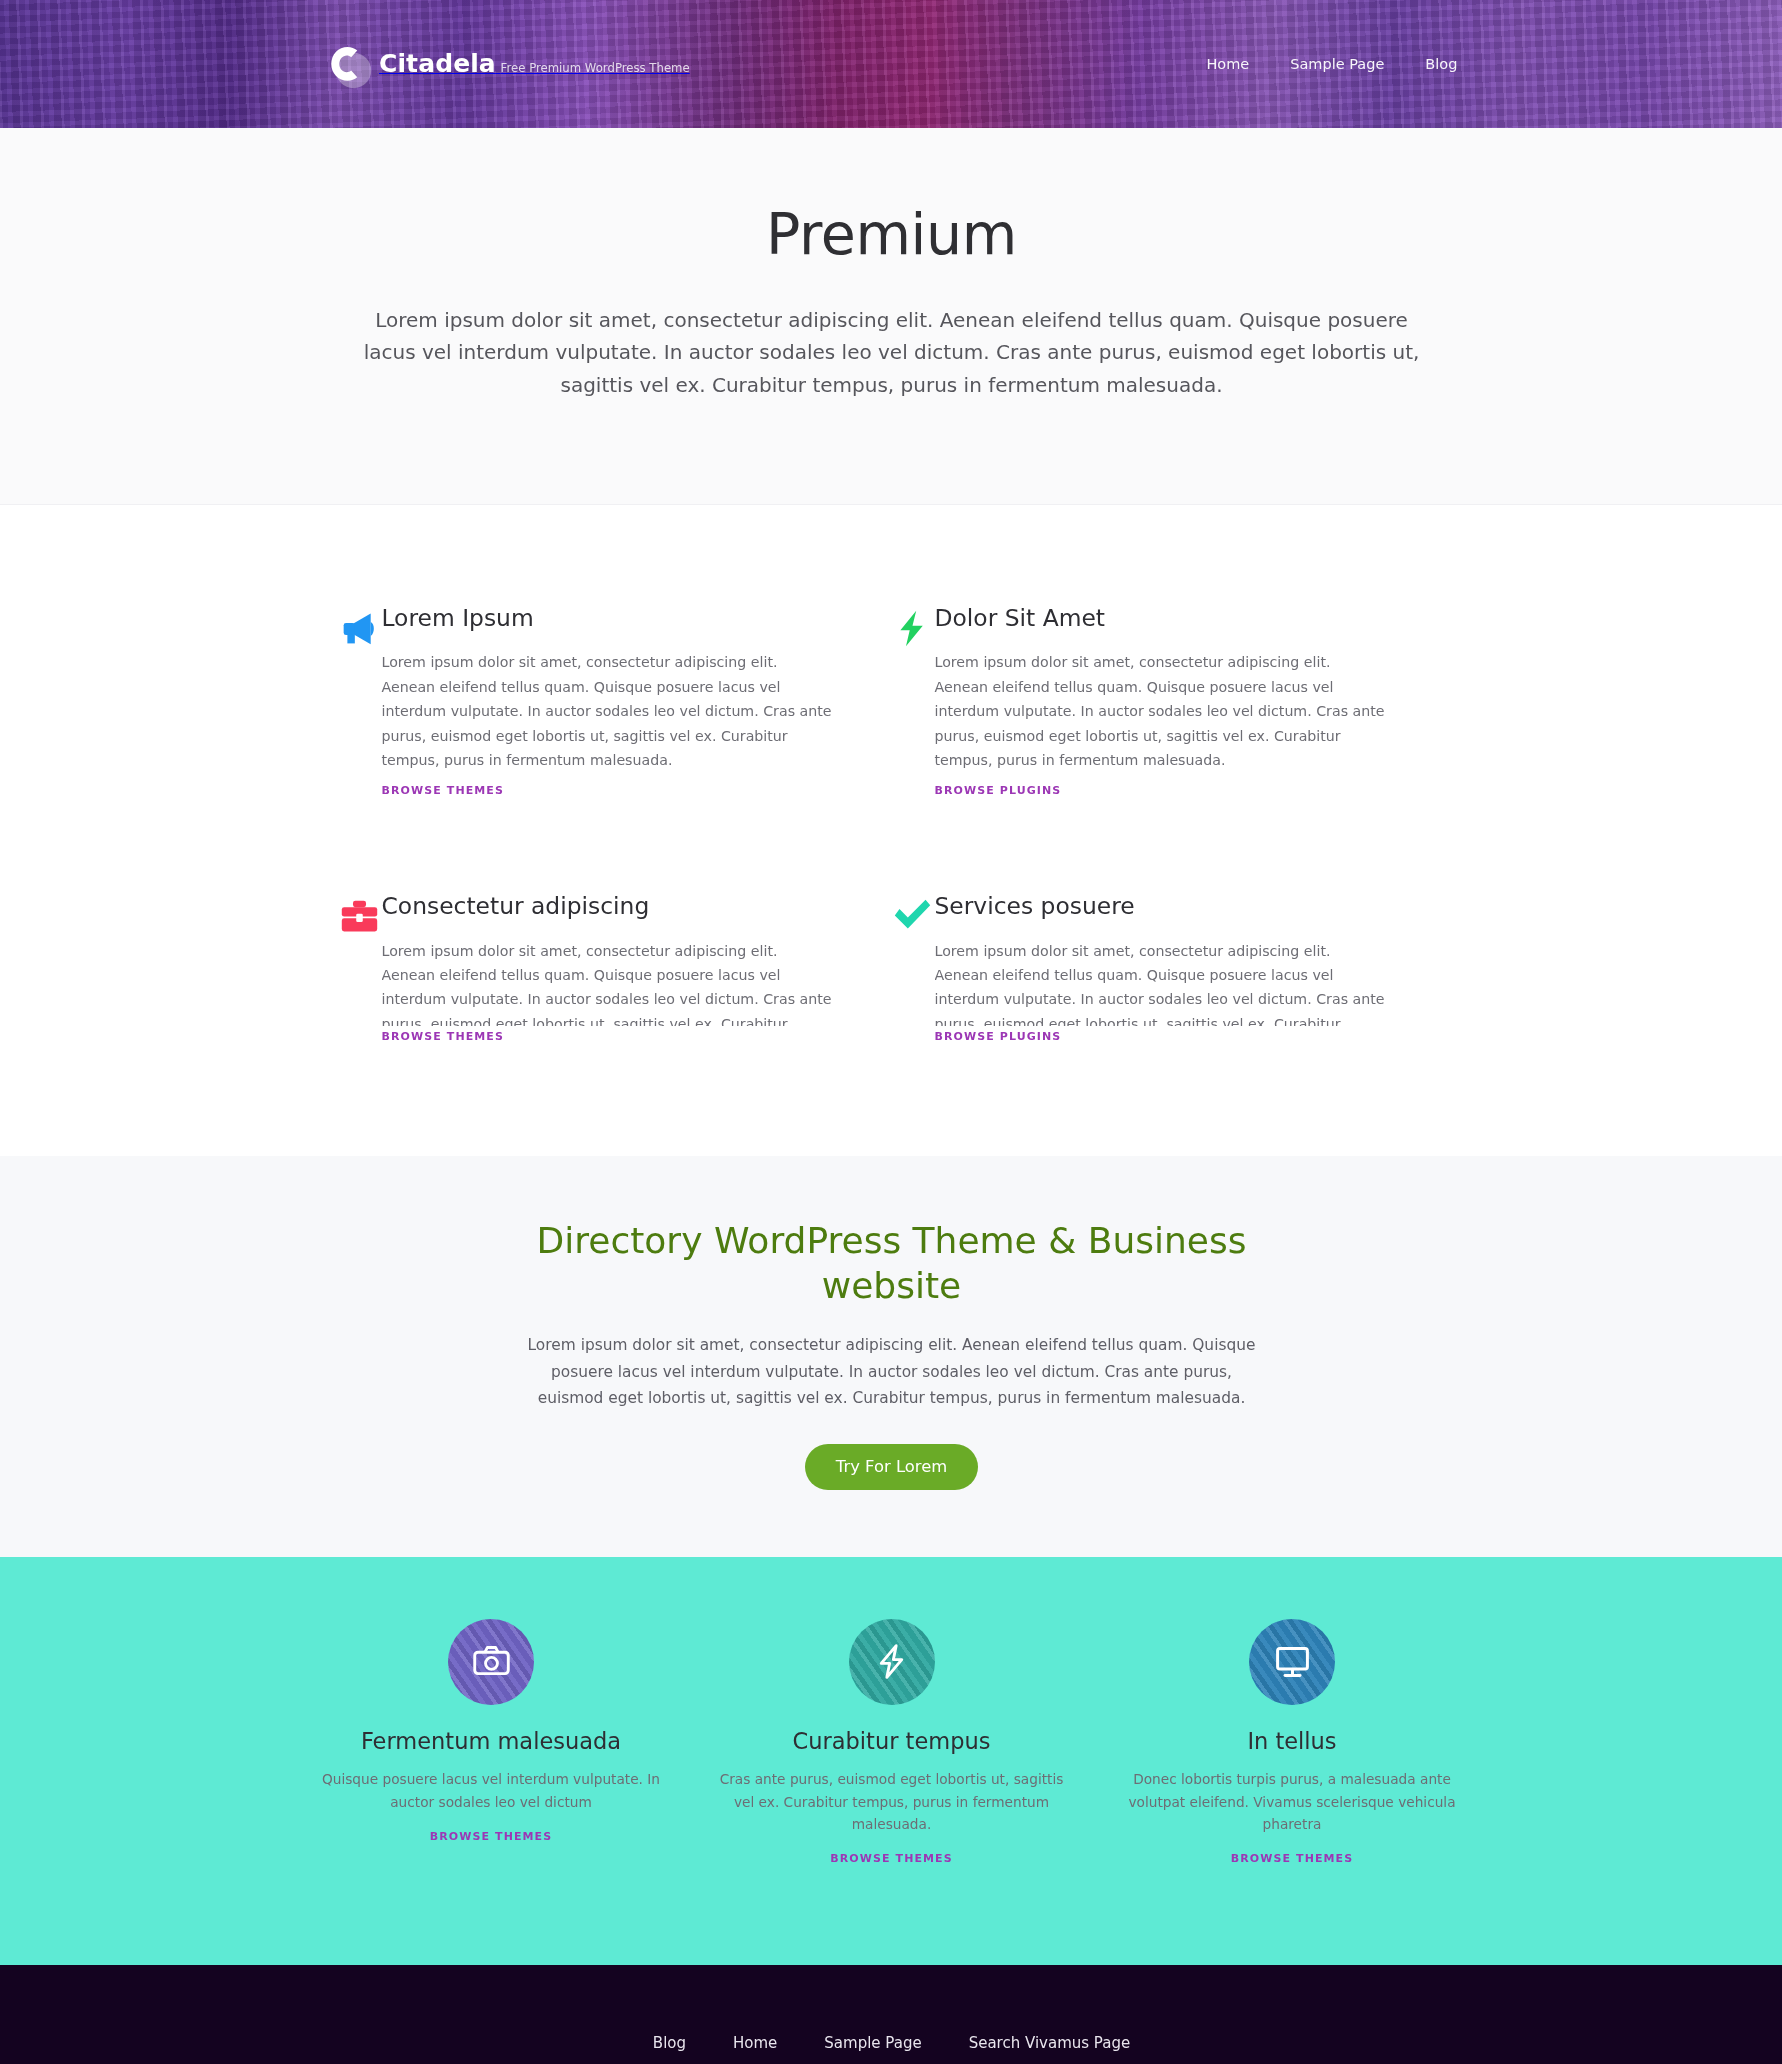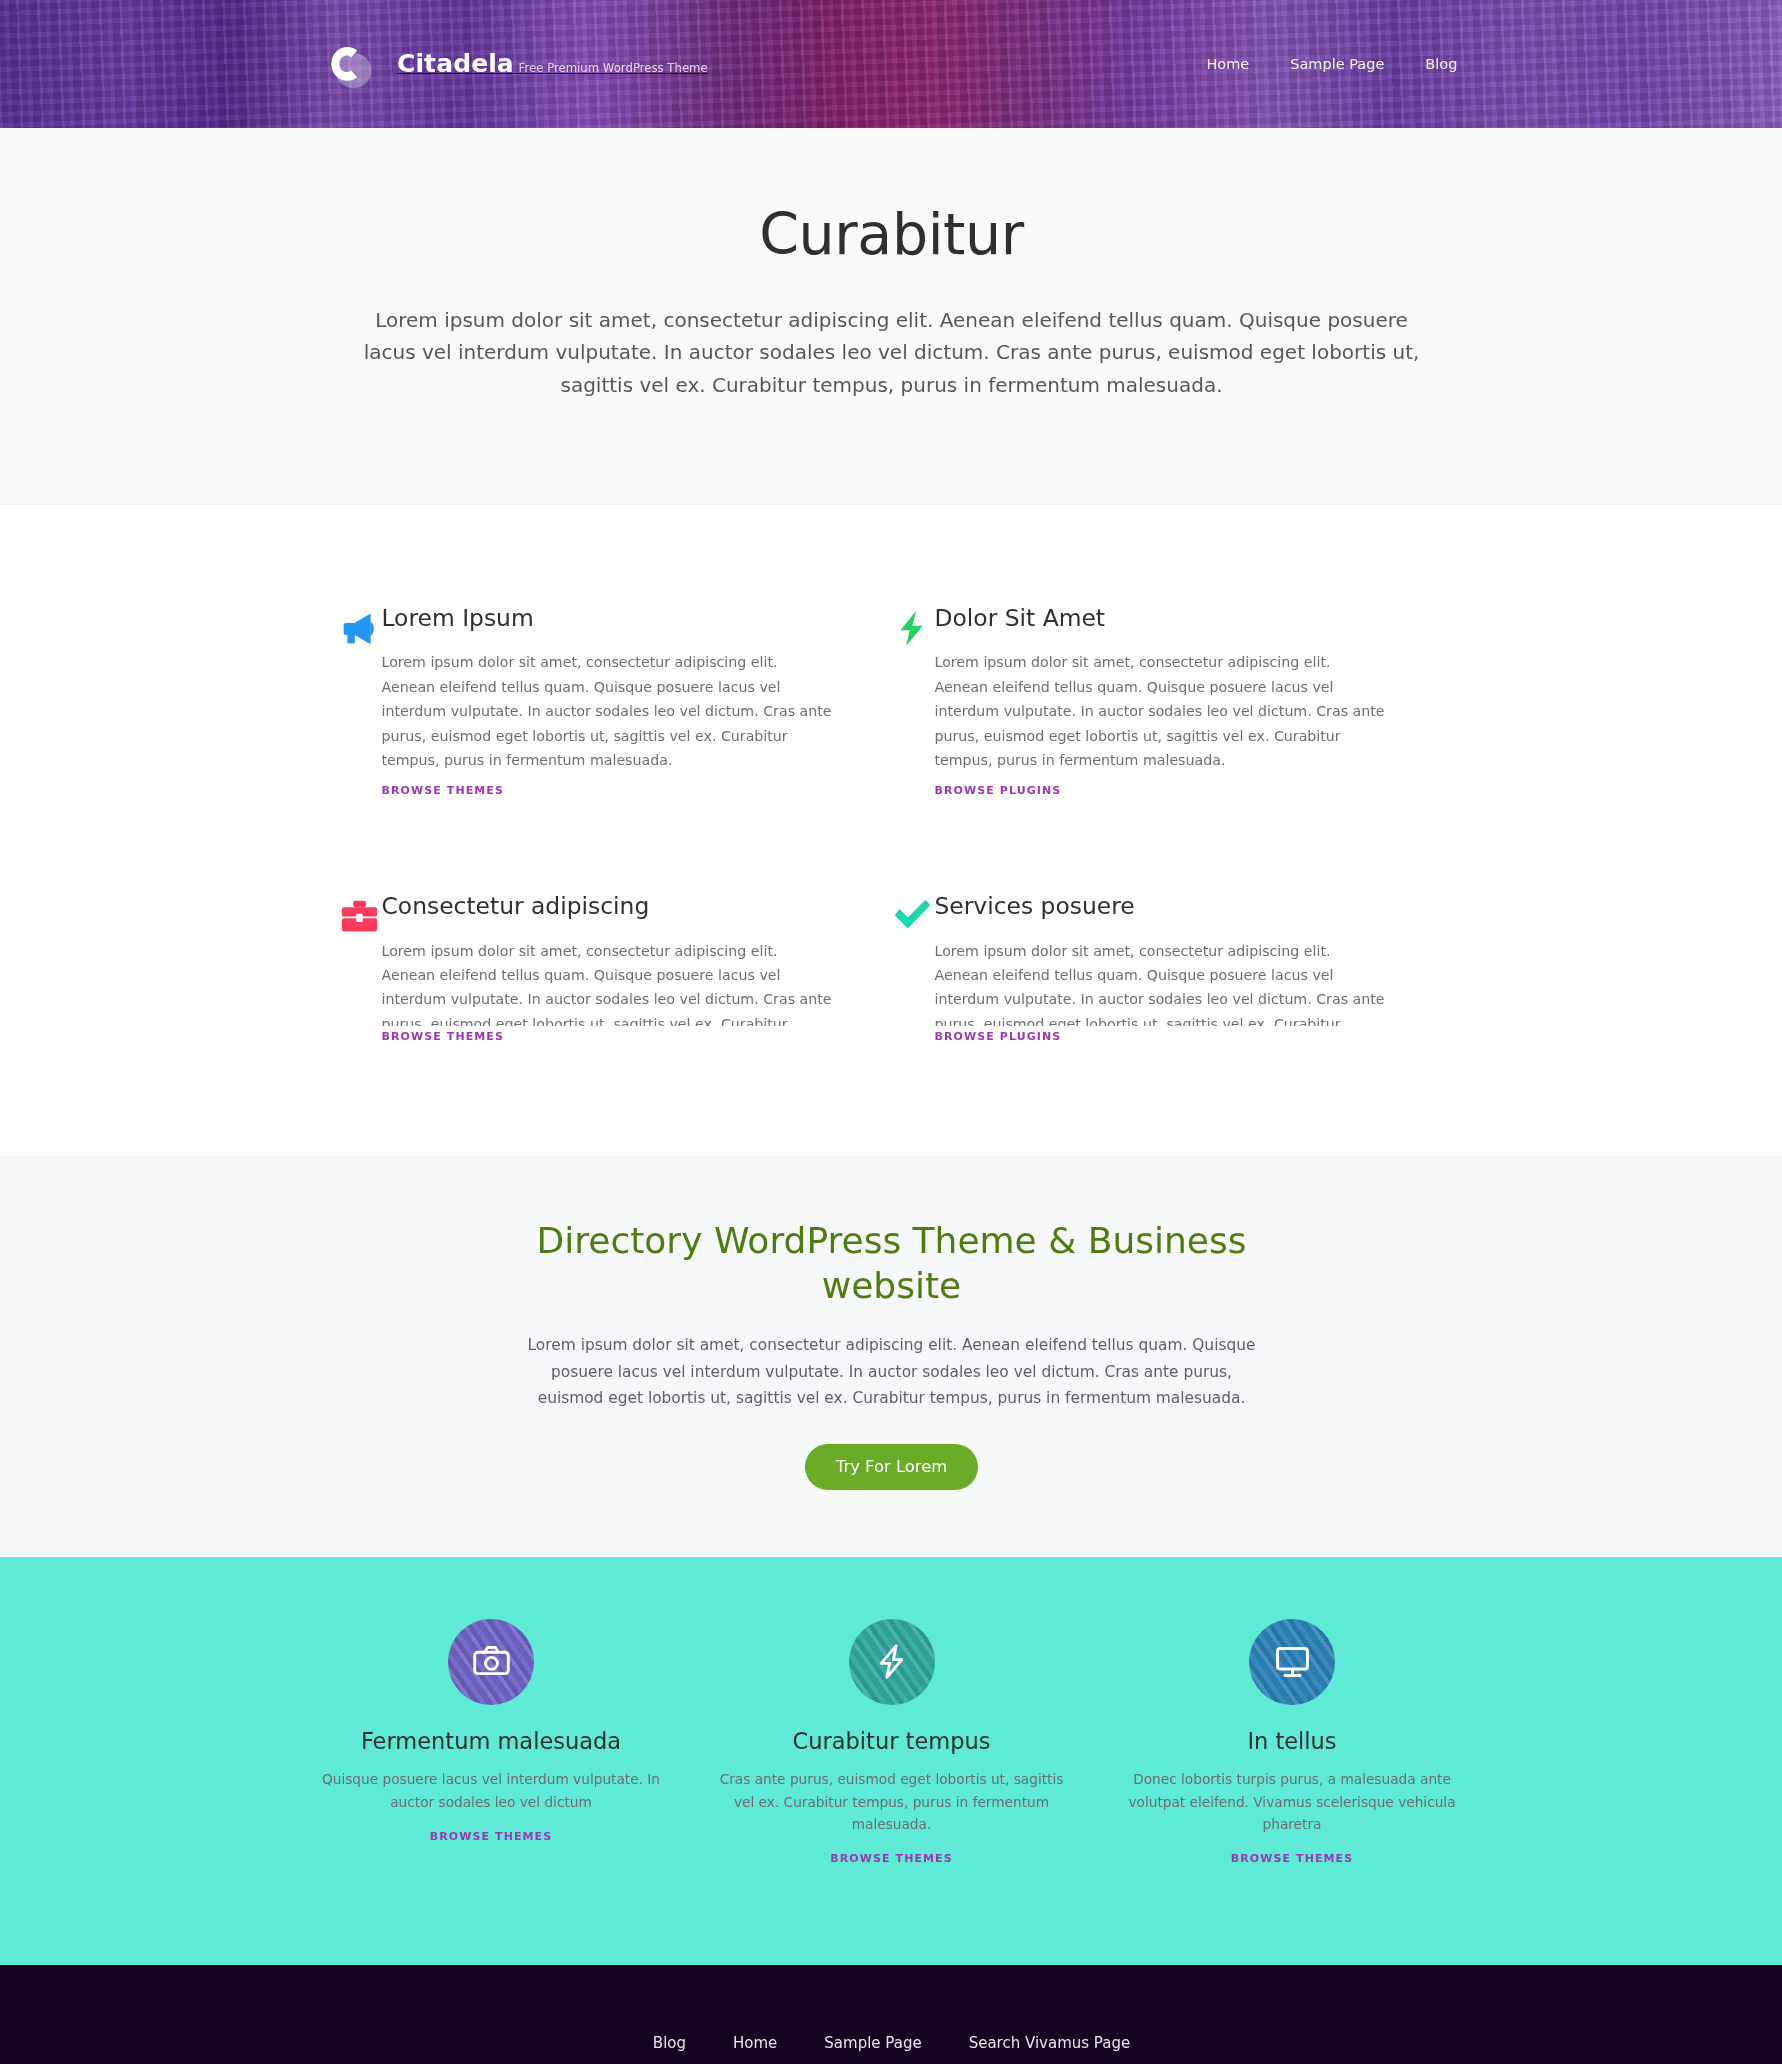--- a/index.html
+++ b/index.html
@@ -43,21 +43,21 @@
   }
   .header-inner {
     position: relative;
     width: 1143px;
     margin: 0 auto;
     height: 100%;
     display: flex;
     align-items: center;
     justify-content: space-between;
   }
-  .brand { display: flex; align-items: center; gap: 23px; }
+  .brand { display: flex; align-items: center; gap: 5px; }
   .brand-logo { width: 54px; height: 54px; position: relative; flex: 0 0 auto; }
   .brand-text .brand-title {
     color: #ffffff;
     font-size: 25px;
     font-weight: bold;
     line-height: 1.15;
     letter-spacing: 0.1px;
   }
   .brand-text .brand-tagline {
     color: rgba(255,255,255,0.80);
@@ -268,21 +268,21 @@
     <nav class="main-nav">
       <a href="#">Home</a>
       <a href="#">Sample Page</a>
       <a href="#">Blog</a>
     </nav>
   </div>
 </header>
 
 <section class="hero">
   <div class="hero-inner">
-    <h1 class="hero-title">Curabitur</h1>
+    <h1 class="hero-title">Premium</h1>
     <p class="hero-sub">Lorem ipsum dolor sit amet, consectetur adipiscing elit. Aenean eleifend tellus quam. Quisque posuere lacus vel interdum vulputate. In auctor sodales leo vel dictum. Cras ante purus, euismod eget lobortis ut, sagittis vel ex. Curabitur tempus, purus in fermentum malesuada.</p>
   </div>
 </section>
 
 <section class="services">
   <div class="services-inner">
 
     <div class="svc-col">
       <div class="svc-card">
         <span class="svc-icon">

